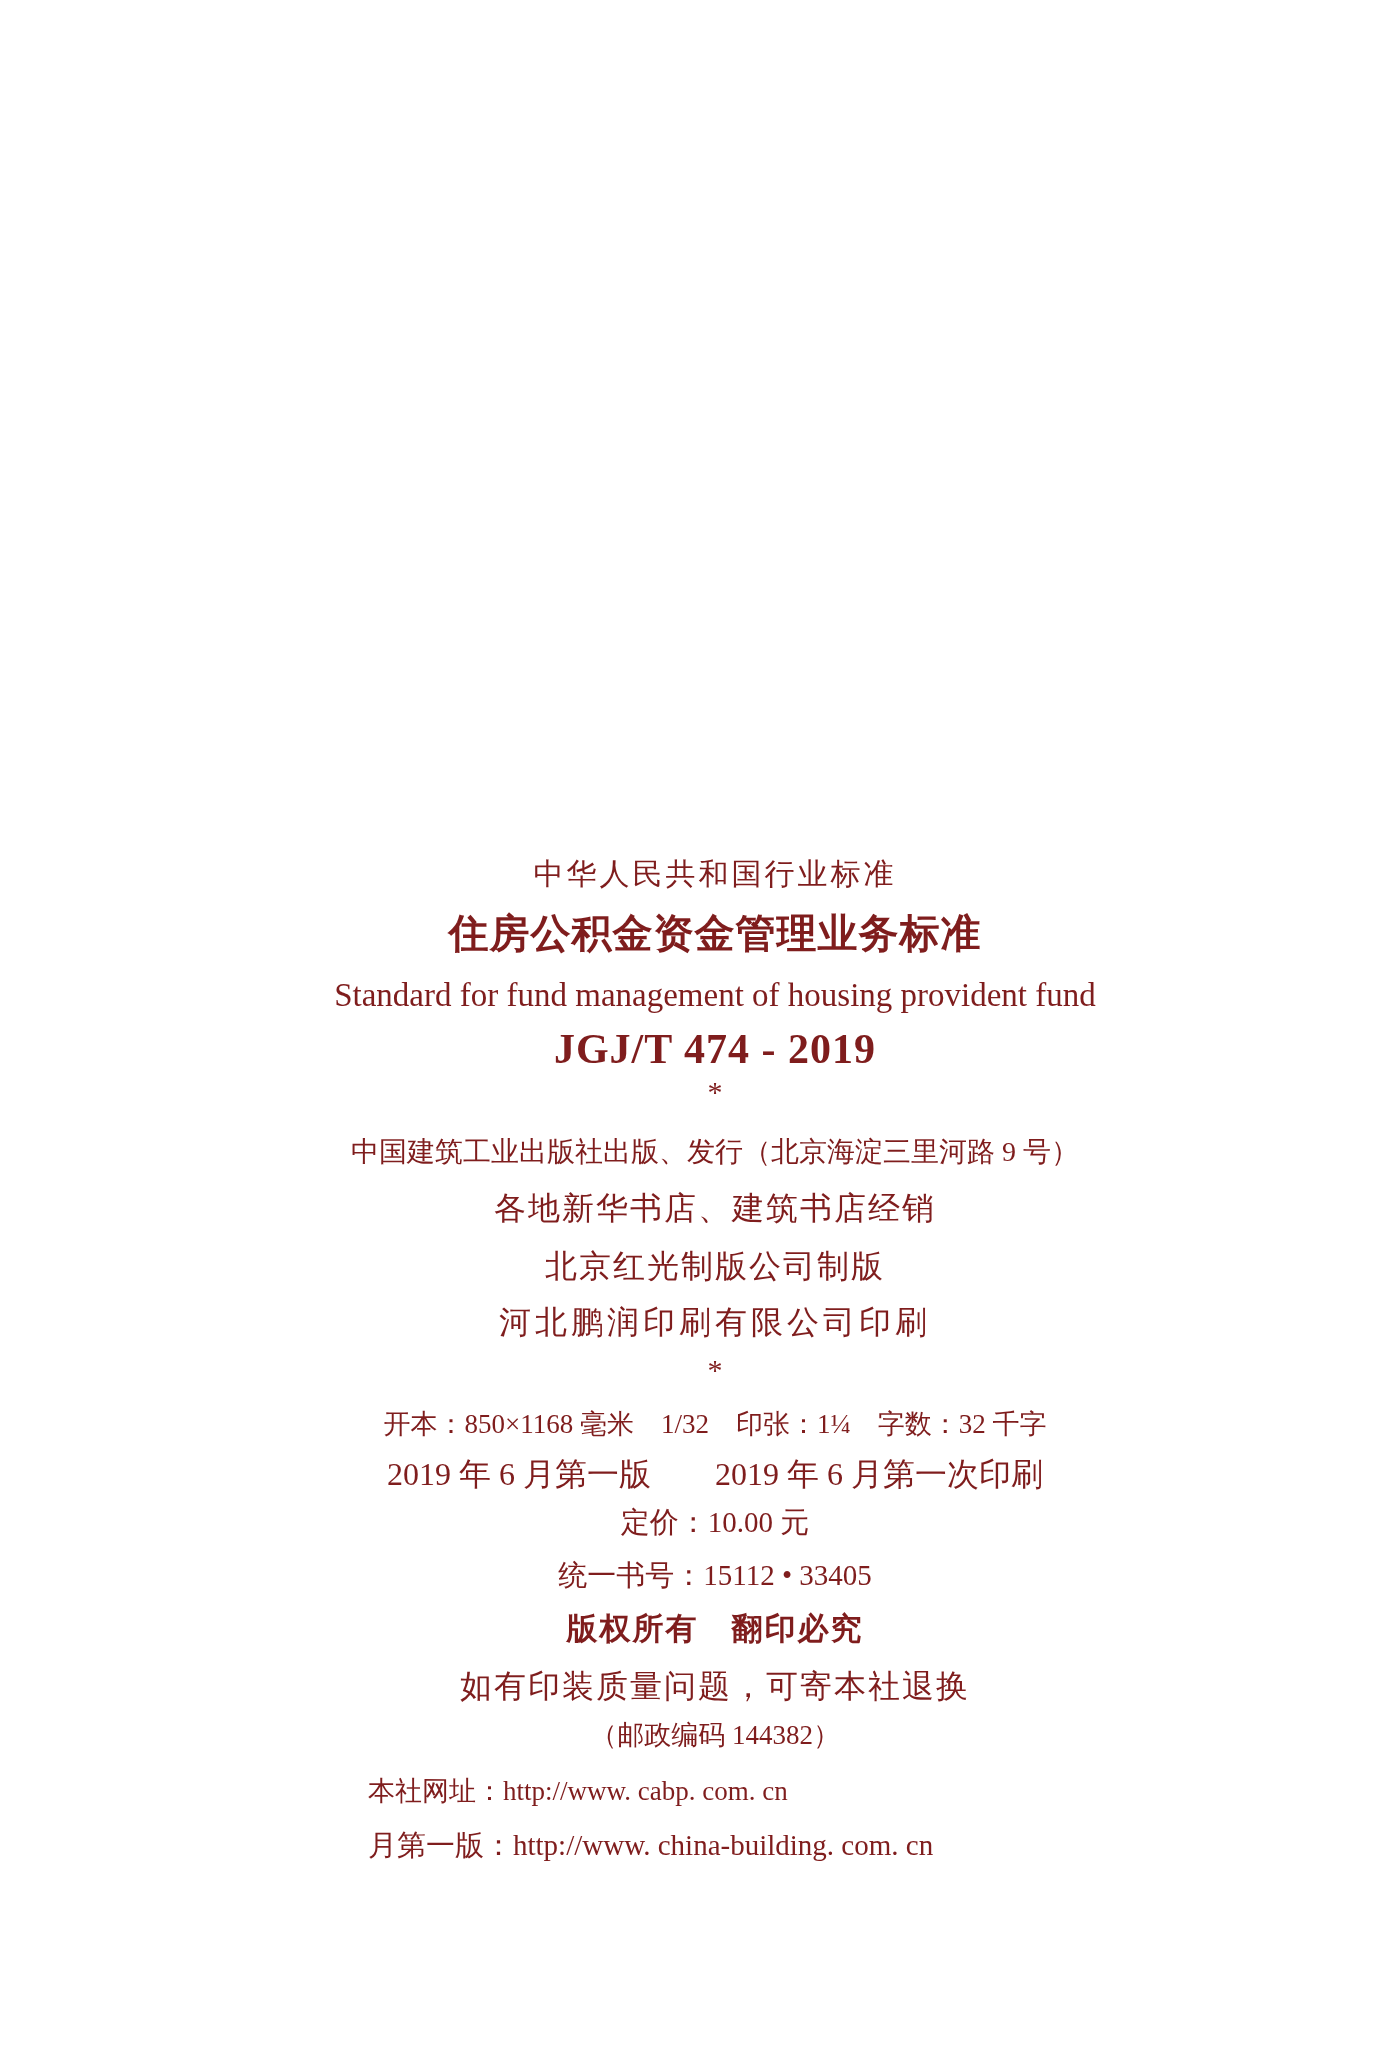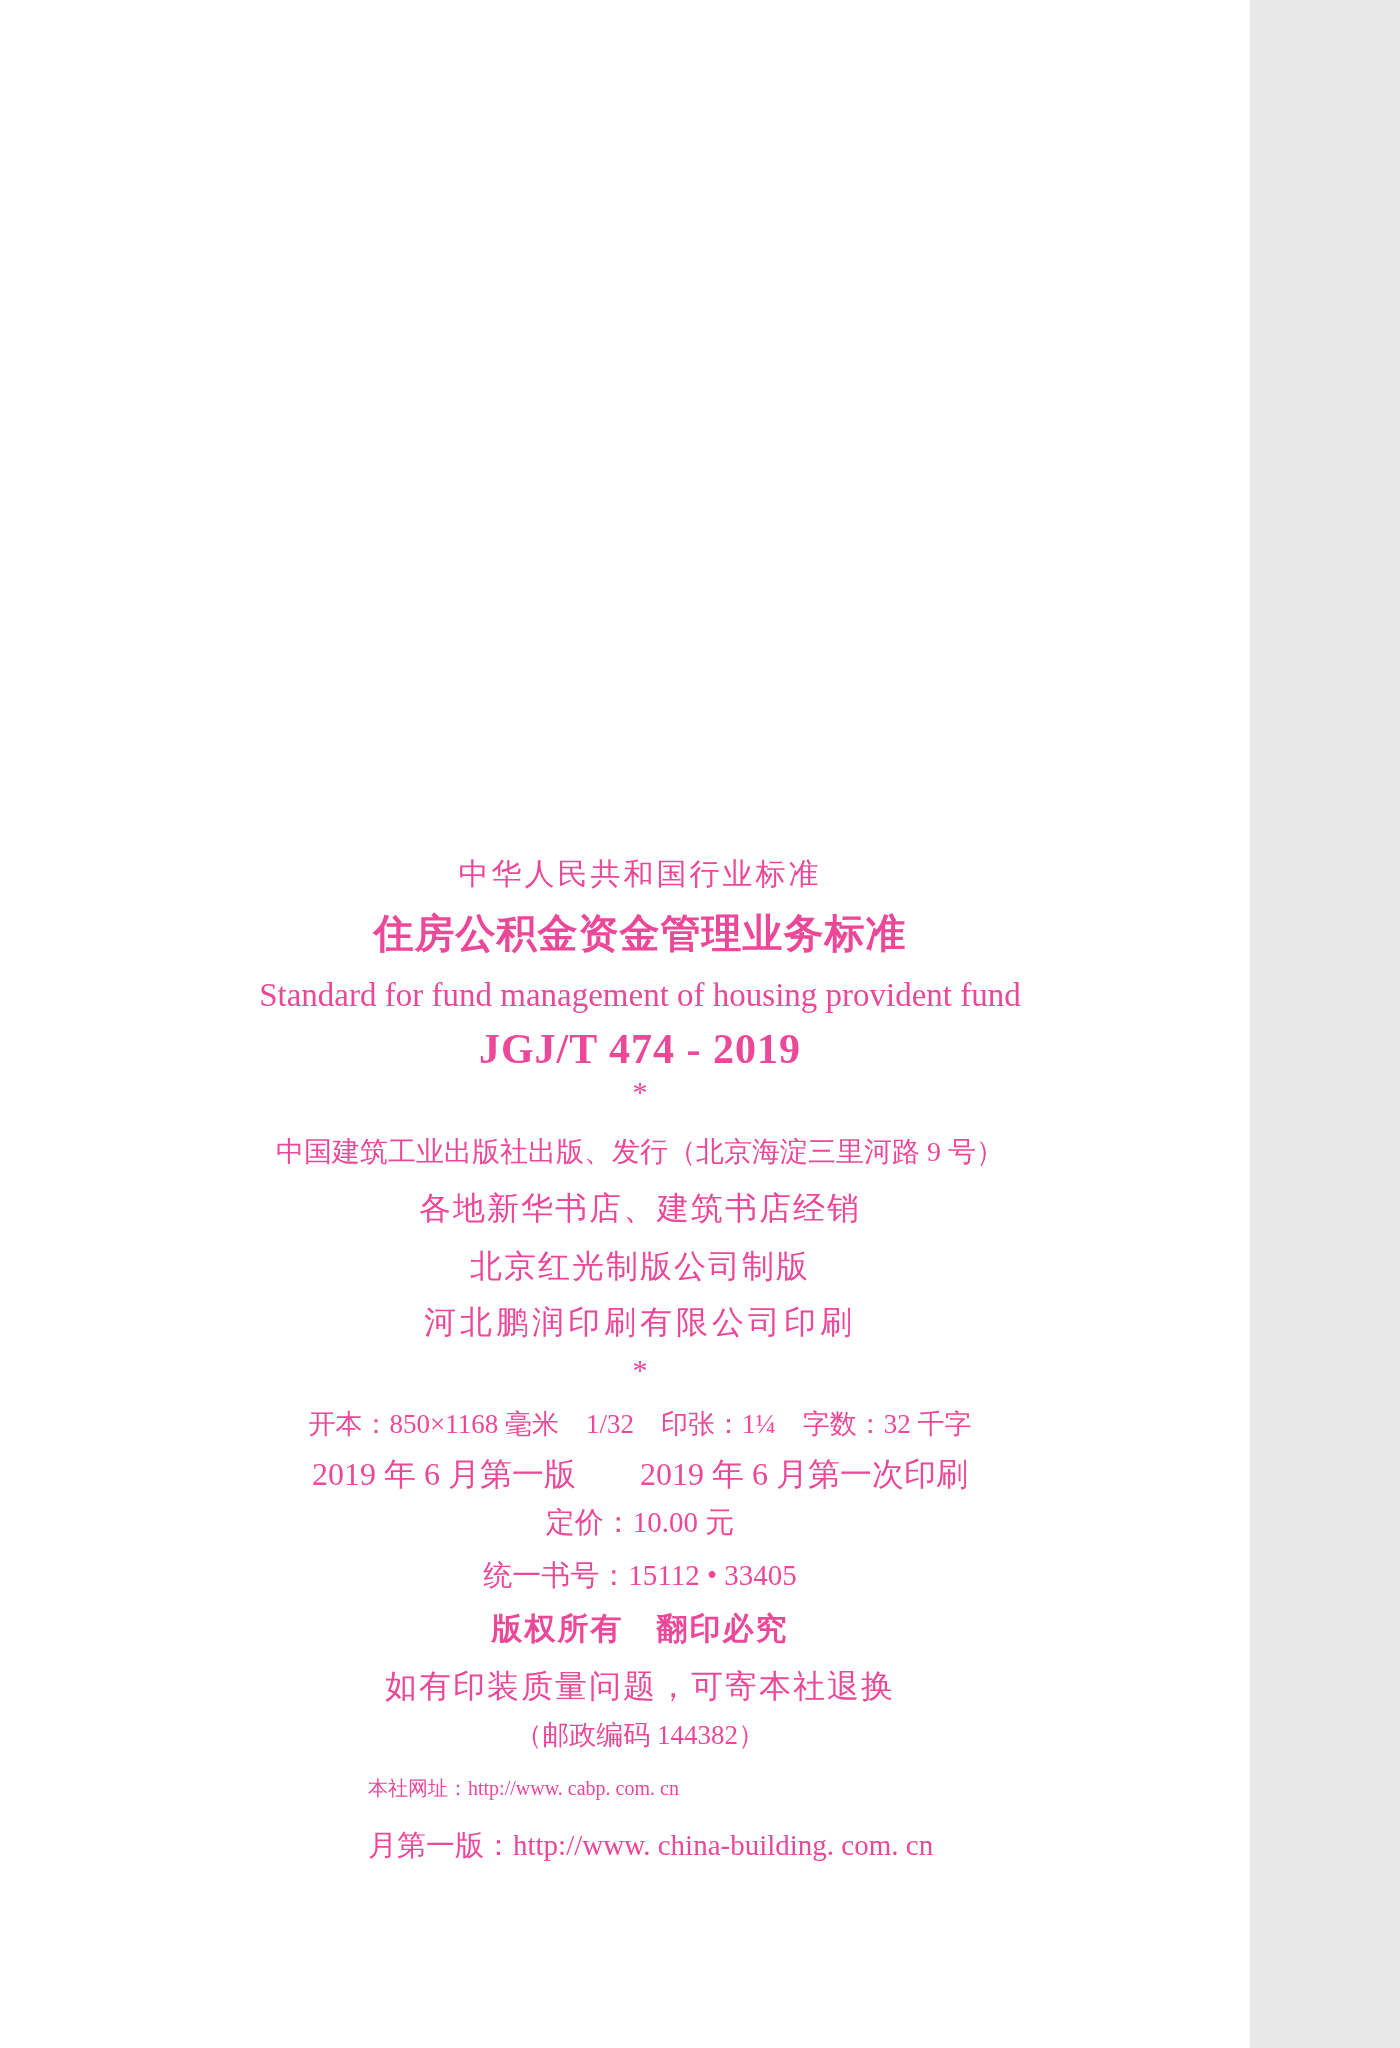--- a/index.html
+++ b/index.html
@@ -1,22 +1,22 @@
 <!DOCTYPE html>
 <html><head>
 <meta charset="utf-8">
 <style>
   html,body{margin:0;padding:0;background:#e8e8e8;}
   .page{
     position:relative;
-    width:1250px;height:2048px;
+    width:1400px;height:2048px;
     background:#ffffff;
     overflow:hidden;
     font-family:"Liberation Serif","DejaVu Serif",serif;
-    color:#ec4899;
+    color:#7f1d1d;
   }
   .ln{
     position:absolute;
     left:30px;right:0;
     text-align:center;
     line-height:1;
     white-space:nowrap;
   }
   .serif{font-family:"Liberation Serif","DejaVu Serif",serif;}
   .hei{font-family:"Liberation Sans","DejaVu Sans",sans-serif;font-weight:bold;}
@@ -31,21 +31,21 @@
   .l-plate    {top:1250px; font-size:32px; letter-spacing:2px;}
   .l-printer  {top:1306px; font-size:32px; letter-spacing:4px;}
   .l-star2    {top:1355px; font-size:30px;}
   .l-format   {top:1411px; font-size:27px;}
   .l-edition  {top:1458px; font-size:32px;font-family:Liberation Serif, serif;}
   .l-price    {top:1508px; font-size:29px;}
   .l-isbn     {top:1561px; font-size:29px;}
   .l-copyright{top:1613px; font-size:31px; letter-spacing:2px;}
   .l-returns  {top:1670px; font-size:32px; letter-spacing:2px;}
   .l-postcode {top:1722px; font-size:27px;}
-  .l-website  {top:1778px; font-size:20px; left:368px; right:auto; text-align:left;}
+  .l-website  {top:1778px; font-size:27px; left:368px; right:auto; text-align:left;}
   .l-online   {top:1831px; font-size:29px; left:368px; right:auto; text-align:left;}
 
   .bold{font-weight:normal;}
 </style>
 </head>
 <body>
 
 <div class="page">
 
   <div class="ln l-series serif">中华人民共和国行业标准</div>

